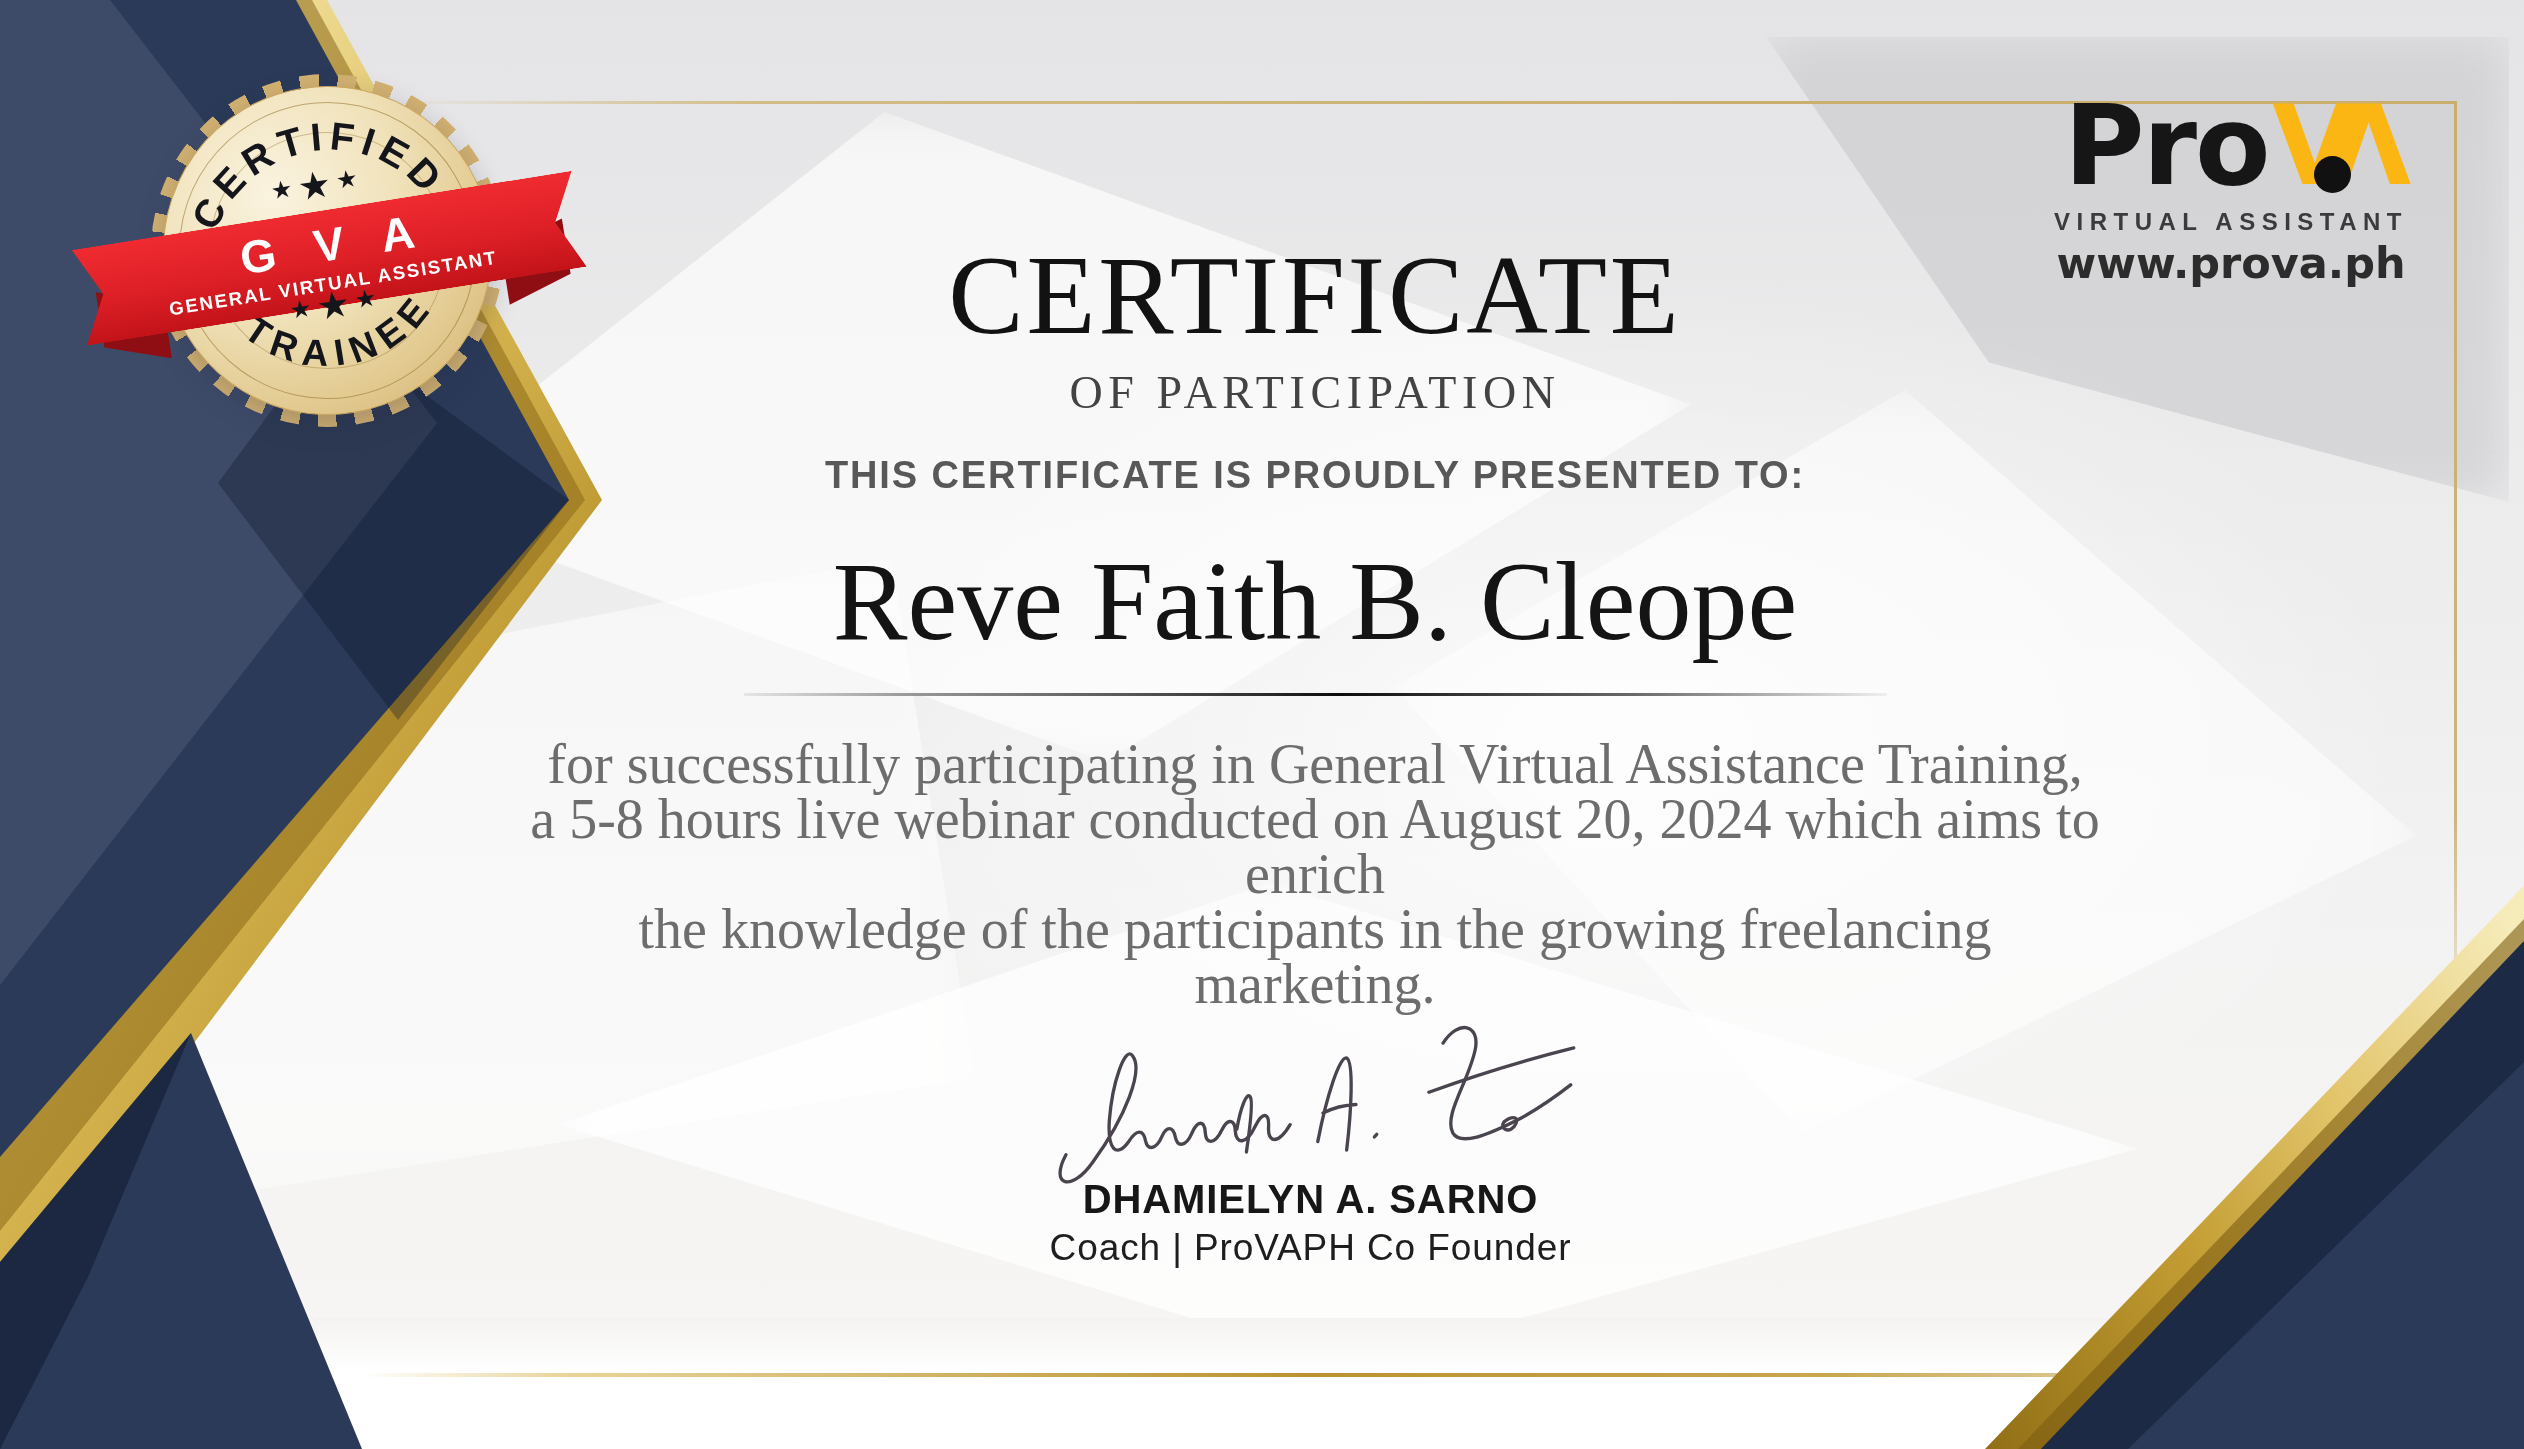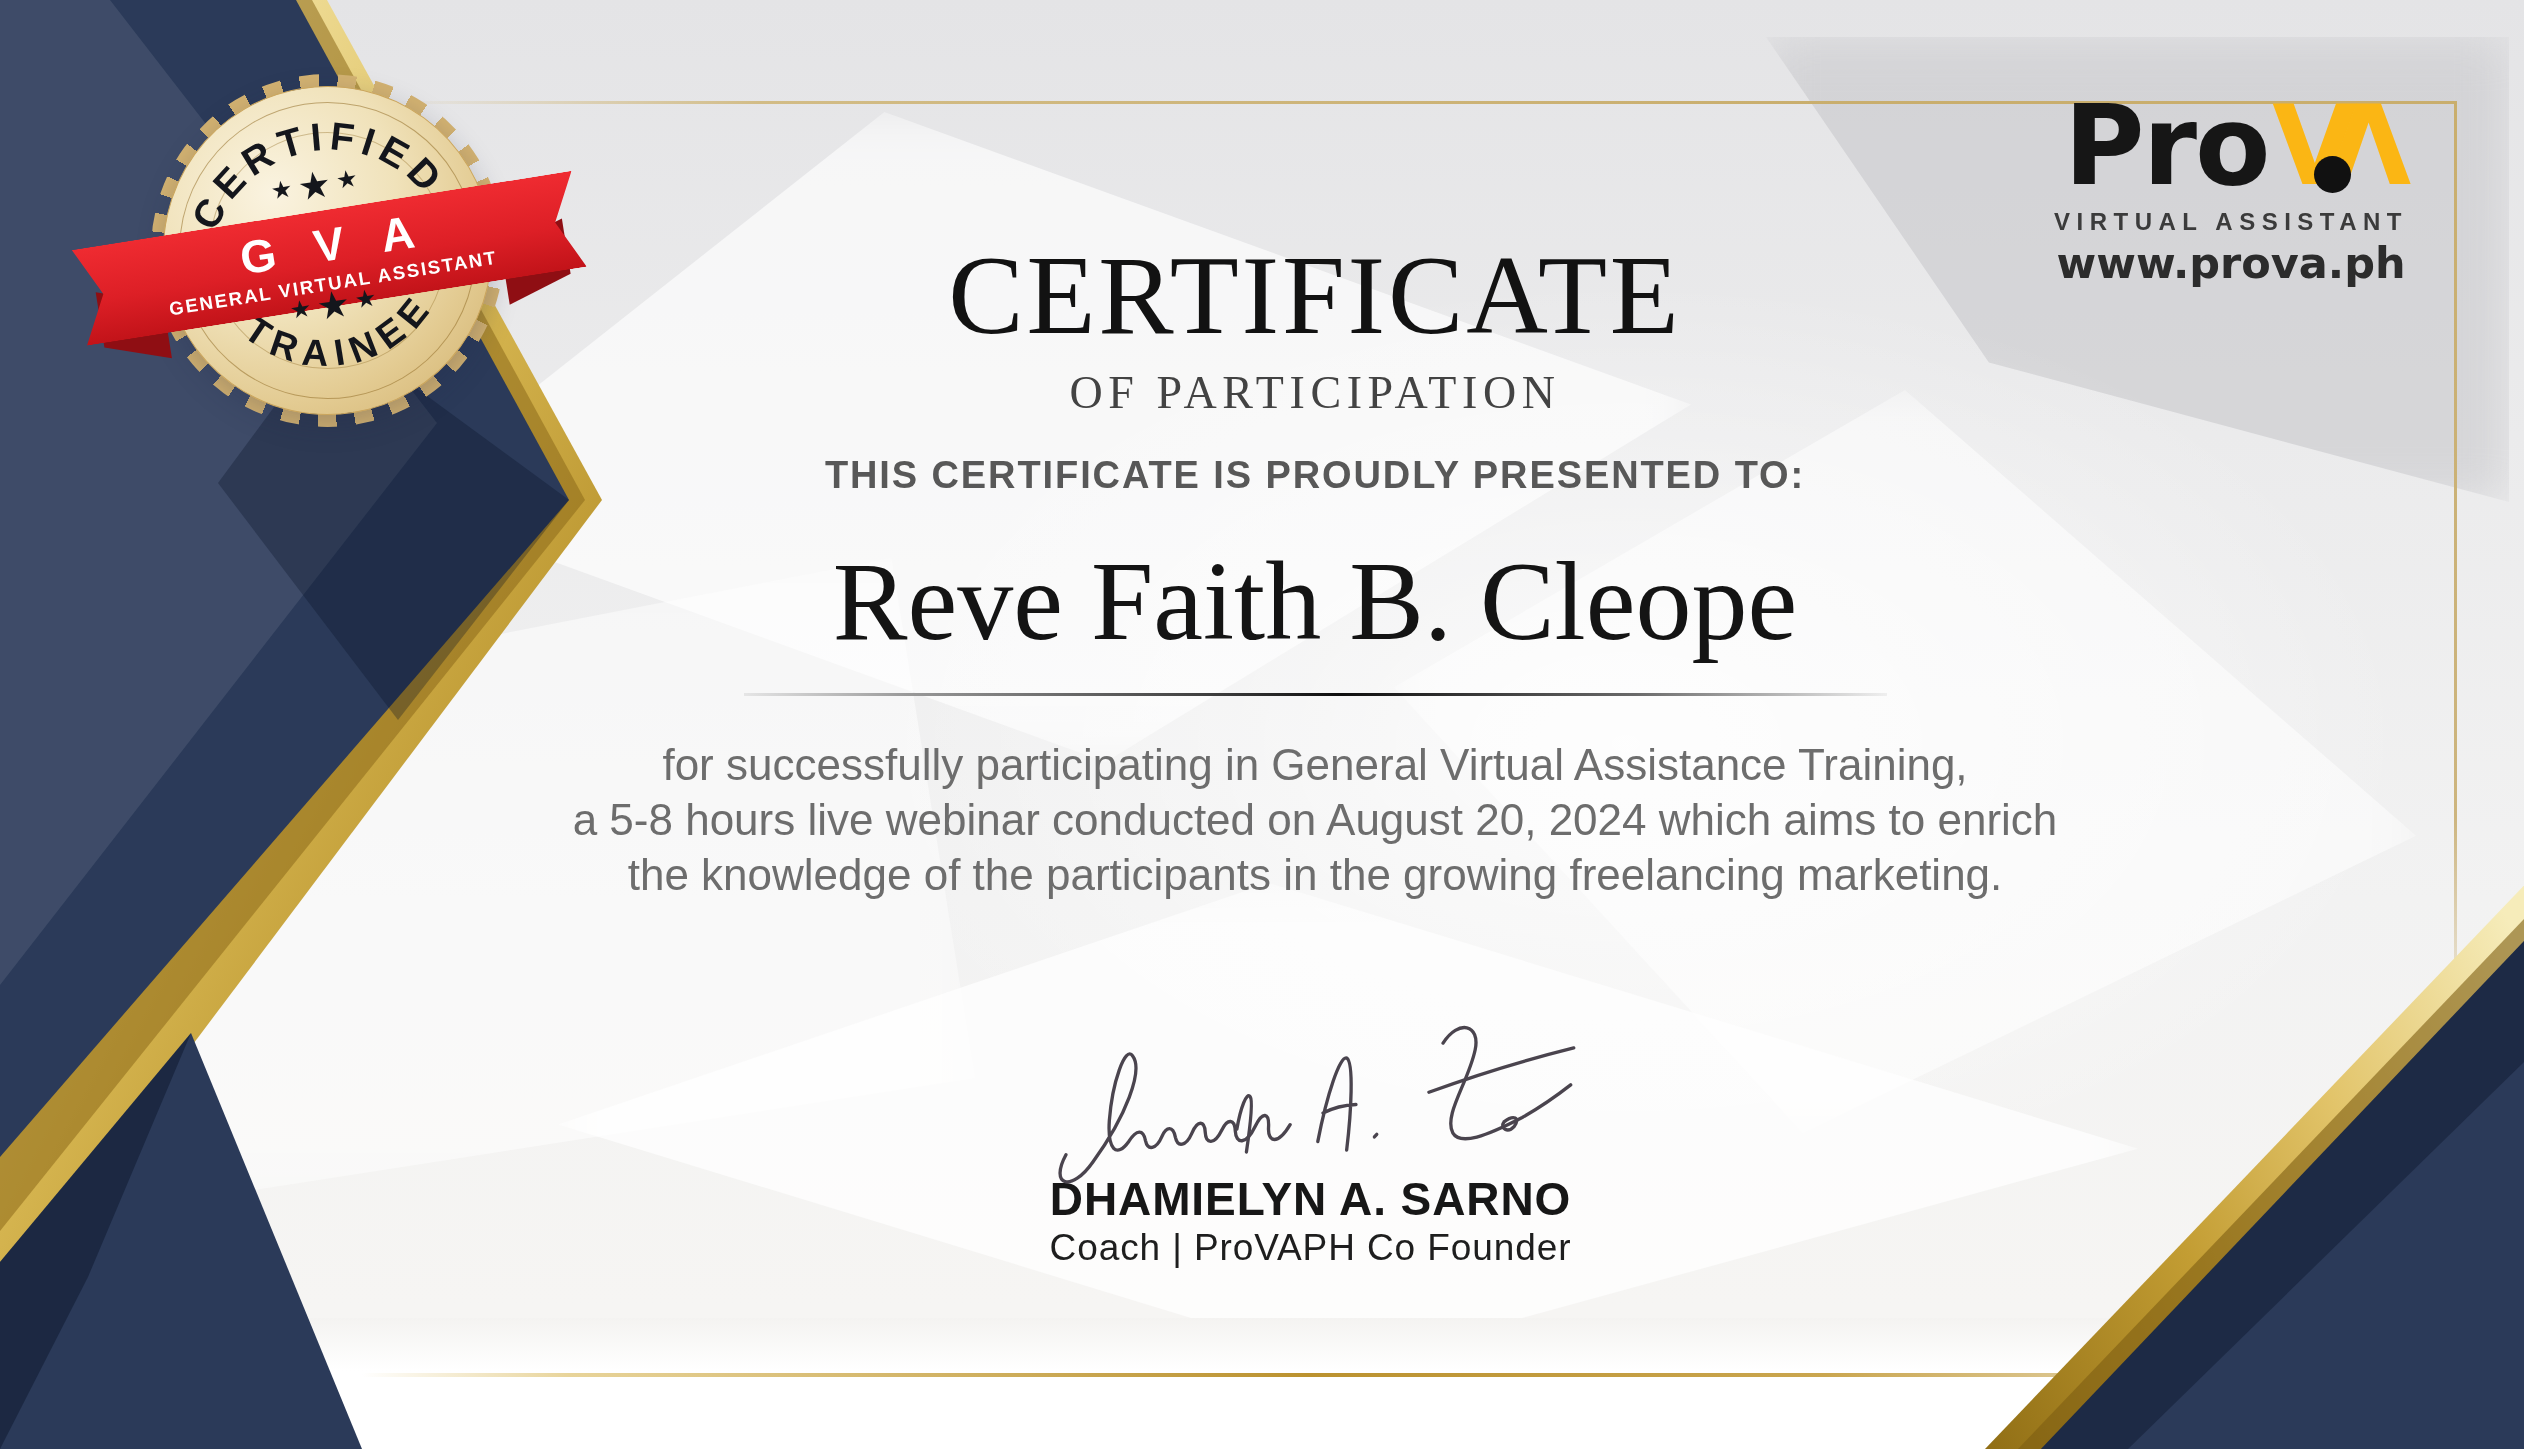--- a/index.html
+++ b/index.html
@@ -95,25 +95,25 @@
   .main{left:530px;top:234px;width:1570px;text-align:center;}
   .title{font-family:"Liberation Serif",serif;font-size:113px;line-height:121px;color:#121212;
         letter-spacing:2.8px;font-weight:500;}
   .subtitle{font-family:"Liberation Serif",serif;font-size:46px;line-height:56px;color:#434343;
         letter-spacing:5.6px;margin-top:10px;}
   .presented{font-size:38px;line-height:43px;font-weight:700;color:#585858;letter-spacing:1.9px;margin-top:33px;}
   .name{font-family:"Liberation Serif",serif;font-size:112px;line-height:139px;
         color:#141414;margin-top:35px;font-weight:500;}
   .divider{height:2.8px;width:1143px;margin:22px auto 0 auto;
         background:linear-gradient(90deg,rgba(130,130,130,.15) 0%,#9a9a9a 14%,#3a3a3a 42%,#0e0e0e 52%,#6a6a6a 78%,rgba(150,150,150,.12) 100%);}
-  .body-text{margin-top:41px;font-size:44px;line-height:55px;color:#6d6d6d;font-weight:500;}
+  .body-text{margin-top:41px;font-size:56px;line-height:55px;color:#6d6d6d;font-weight:500;font-family:Liberation Serif, serif;}
   
   .sign{left:974px;top:1015px;width:673px;text-align:center;}
   .sign svg{display:block;margin:0 auto;}
-  .sig-name{font-size:46px;font-weight:700;color:#171717;letter-spacing:0.9px;line-height:48px;margin-top:-7.4px;}
+  .sig-name{font-size:40px;font-weight:700;color:#171717;letter-spacing:0.9px;line-height:48px;margin-top:-7.4px;}
   .sig-role{font-size:37px;color:#1e1e1e;line-height:46px;margin-top:1.9px;letter-spacing:0.9px;}
 </style>
 </head>
 <body>
 
 <div class="canvas">
 
   <div class="abs tex tex1"></div>
   <div class="abs tex tex2"></div>
   <div class="abs tex tex3"></div>

